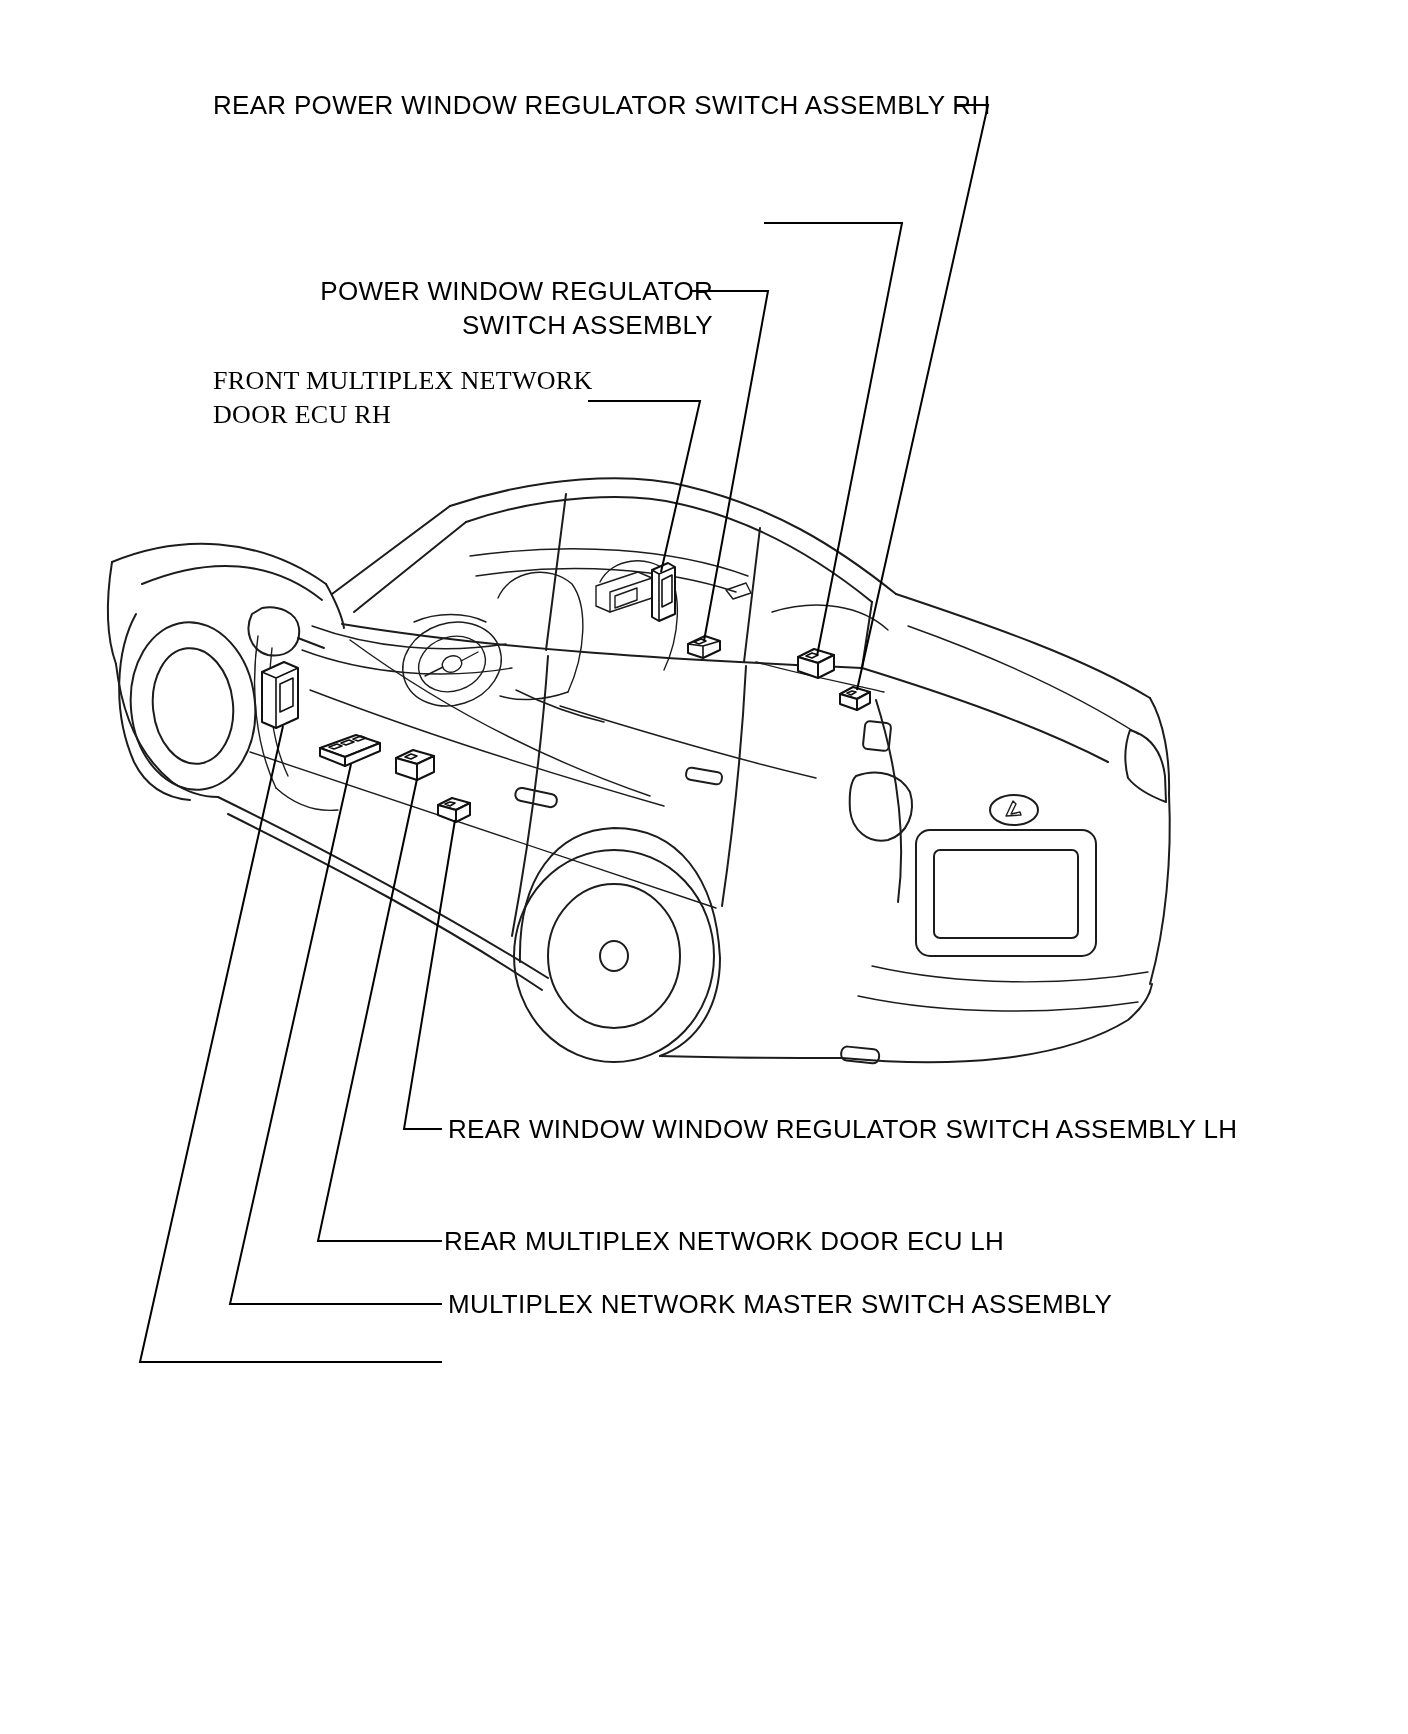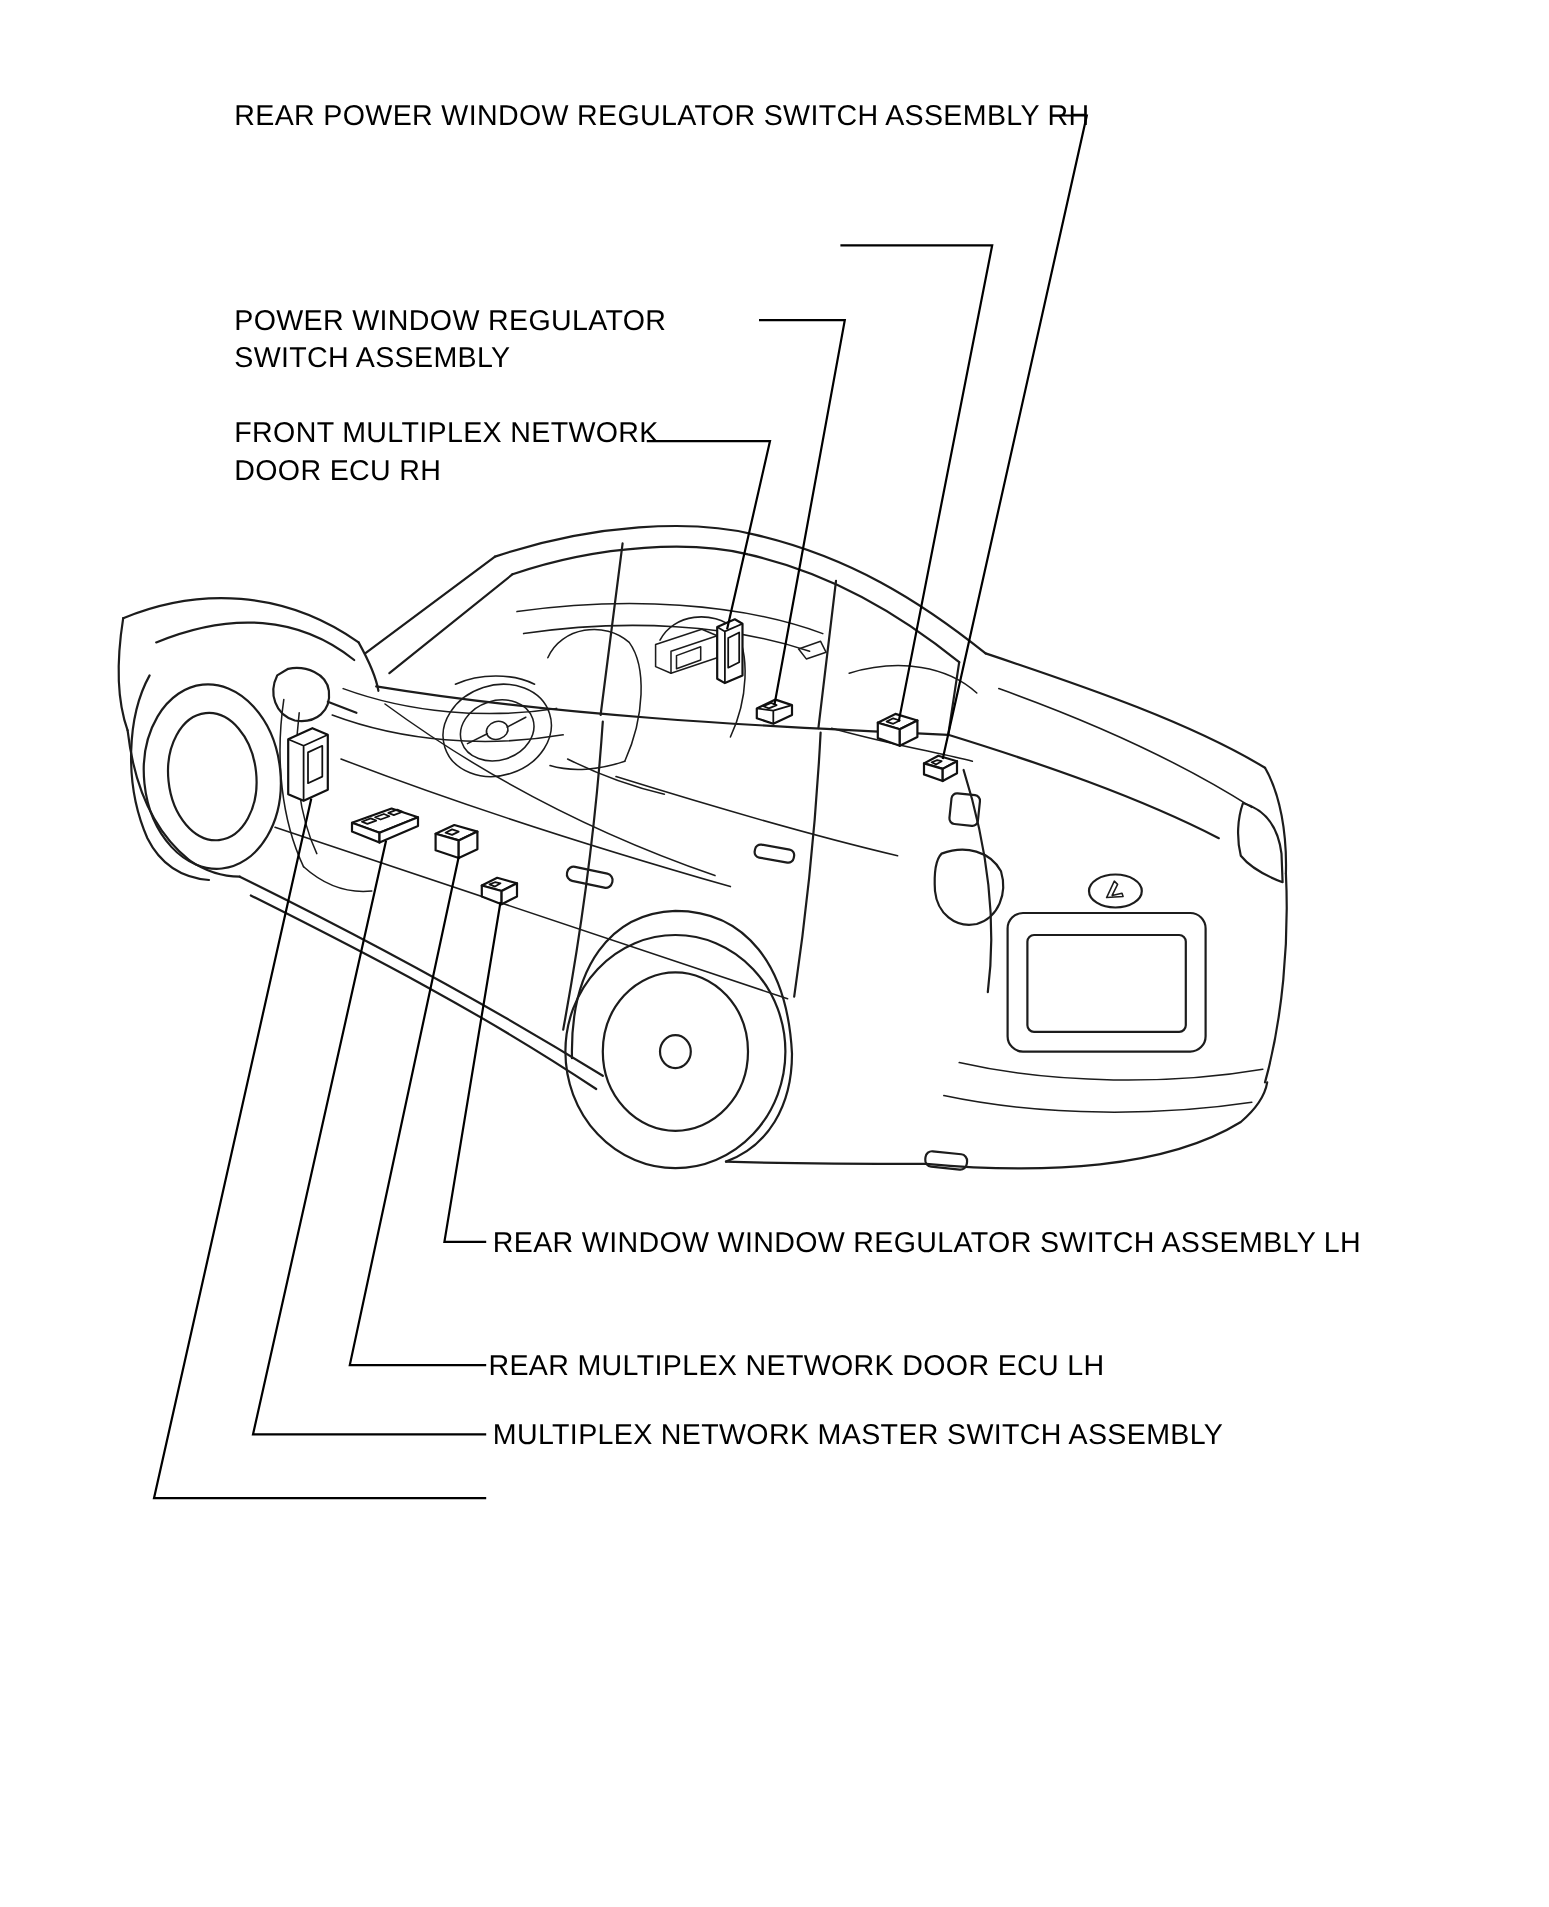--- a/index.html
+++ b/index.html
@@ -217,23 +217,23 @@
       <polyline points="442,1129 404,1129 455,820"></polyline>
       <polyline points="442,1241 318,1241 417,779"></polyline>
       <polyline points="442,1304 230,1304 351,764"></polyline>
       <polyline points="442,1362 140,1362 283,726"></polyline>
     </g>
   </svg>
 
   <div class="callout" style="left:213px; top:88px;">REAR POWER WINDOW REGULATOR SWITCH ASSEMBLY RH</div>
 
 
-  <div class="callout wrap" style="left:213px; top:274px; width:500px;">POWER WINDOW REGULATOR SWITCH ASSEMBLY</div>
-
-  <div class="callout wrap" style="left:213px; top:376px; width:400px;">FRONT MULTIPLEX NETWORK DOOR ECU RH</div>
+  <div class="callout wrap" style="left:213px; top:274px; width:500px;text-align:right;">POWER WINDOW REGULATOR SWITCH ASSEMBLY</div>
+
+  <div class="callout wrap" style="left:213px; top:364px; width:400px;font-family:Liberation Serif, serif;">FRONT MULTIPLEX NETWORK DOOR ECU RH</div>
 
   <div class="callout" style="left:448px; top:1112px;">REAR WINDOW WINDOW REGULATOR SWITCH ASSEMBLY LH</div>
 
   <div class="callout" style="left:444px; top:1224px;">REAR MULTIPLEX NETWORK DOOR ECU LH</div>
 
   <div class="callout" style="left:448px; top:1287px;">MULTIPLEX NETWORK MASTER SWITCH ASSEMBLY</div>
 
 
 </div>
 

